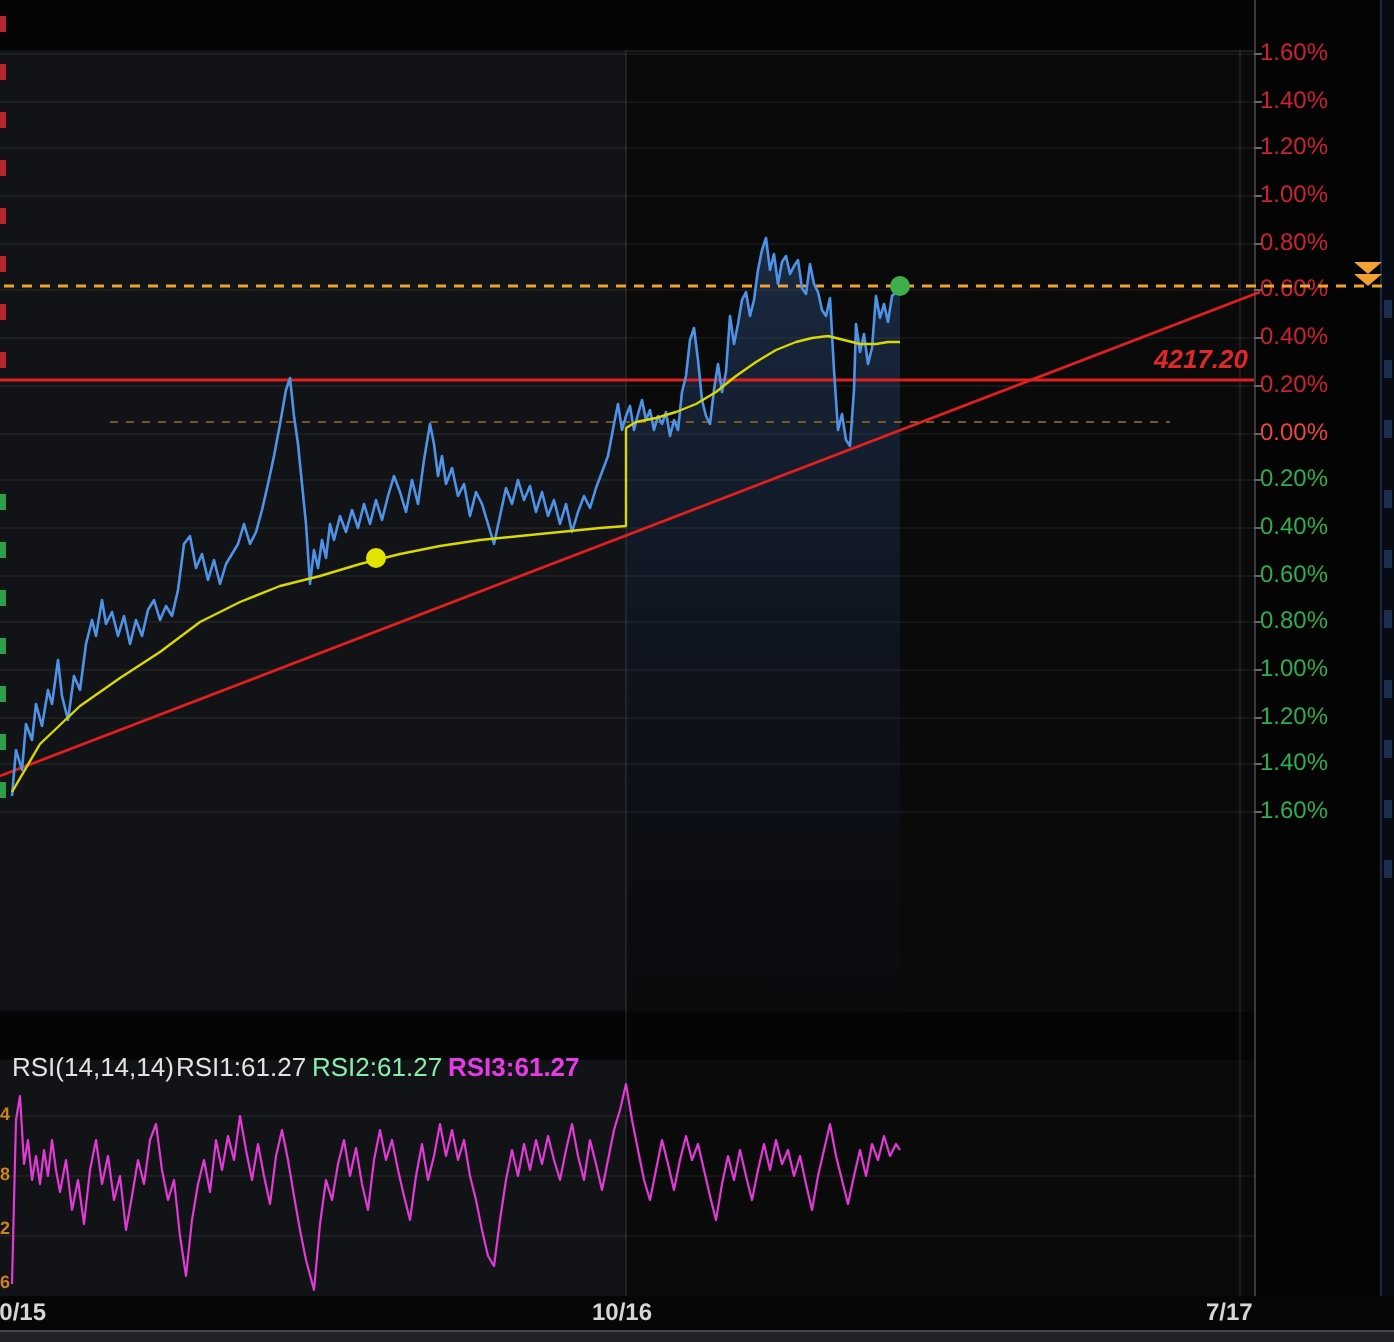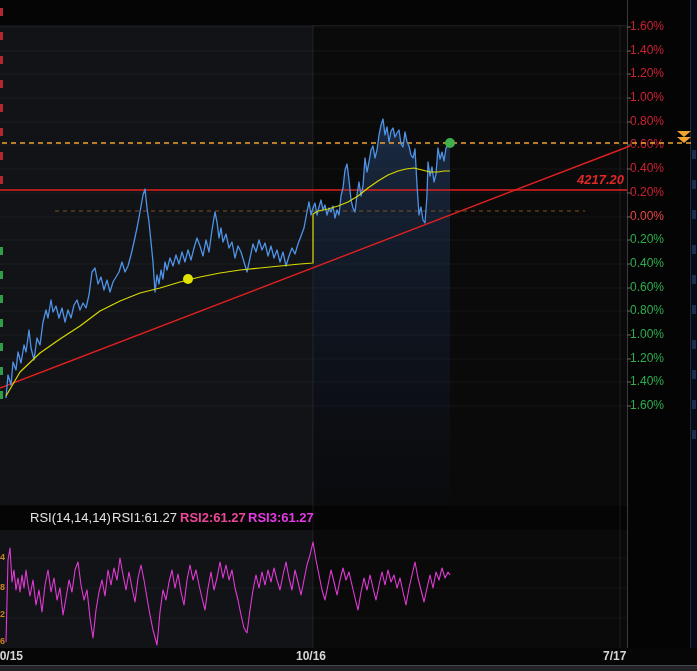--- a/index.html
+++ b/index.html
@@ -21,24 +21,24 @@
   #day1-band-rsi{left:0;top:530px;width:313px;height:118px;background:#121316;}
   #axis-area{left:627px;top:0;width:63px;height:671px;background:#040404;border-left:1px solid #3a3a3a;}
   #right-strip{left:690px;top:0;width:7px;height:671px;background:#070b14;border-left:1px solid #1d2941;}
   #chart-svg{left:0;top:0;}
   
   .ylab{position:absolute;left:2px;font-size:12px;font-weight:normal;white-space:nowrap;}
   
   #price-line-label{left:577px;top:172px;color:#e02828;font-size:13px;font-weight:bold;font-style:italic;}
   
   #rsi-header{left:6px;top:510px;height:18px;font-size:13px;white-space:nowrap;}
-  #rsi-header span{position:absolute;top:0;margin-left:24px;}
+  #rsi-header span{position:absolute;top:16px;}
   #rsi-f{left:0;color:#e3e3e3;}
   #rsi-1{left:82px;color:#e3e3e3;}
-  #rsi-2{left:150px;color:#ec4899;font-weight:bold;}
+  #rsi-2{left:150px;color:#86efac;}
   #rsi-3{left:218px;color:#e53ae5;font-weight:bold;}
   
   #date-axis{left:0;top:648px;width:697px;height:17px;background:#060606;}
   .xlab{position:absolute;top:1px;color:#d6d6d6;font-size:12px;font-weight:bold;}
   #xlab-0{left:-7px;} #xlab-1{left:296px;} #xlab-2{left:603px;}
   
   #watermark{left:574px;top:616px;color:#d5d5d5;font-size:30px;letter-spacing:1px;
              text-shadow:1px 1px 2px #000;}
   
   #bottom-bar{left:0;top:665px;width:697px;height:6px;background:#232327;border-top:1px solid #45454b;}

